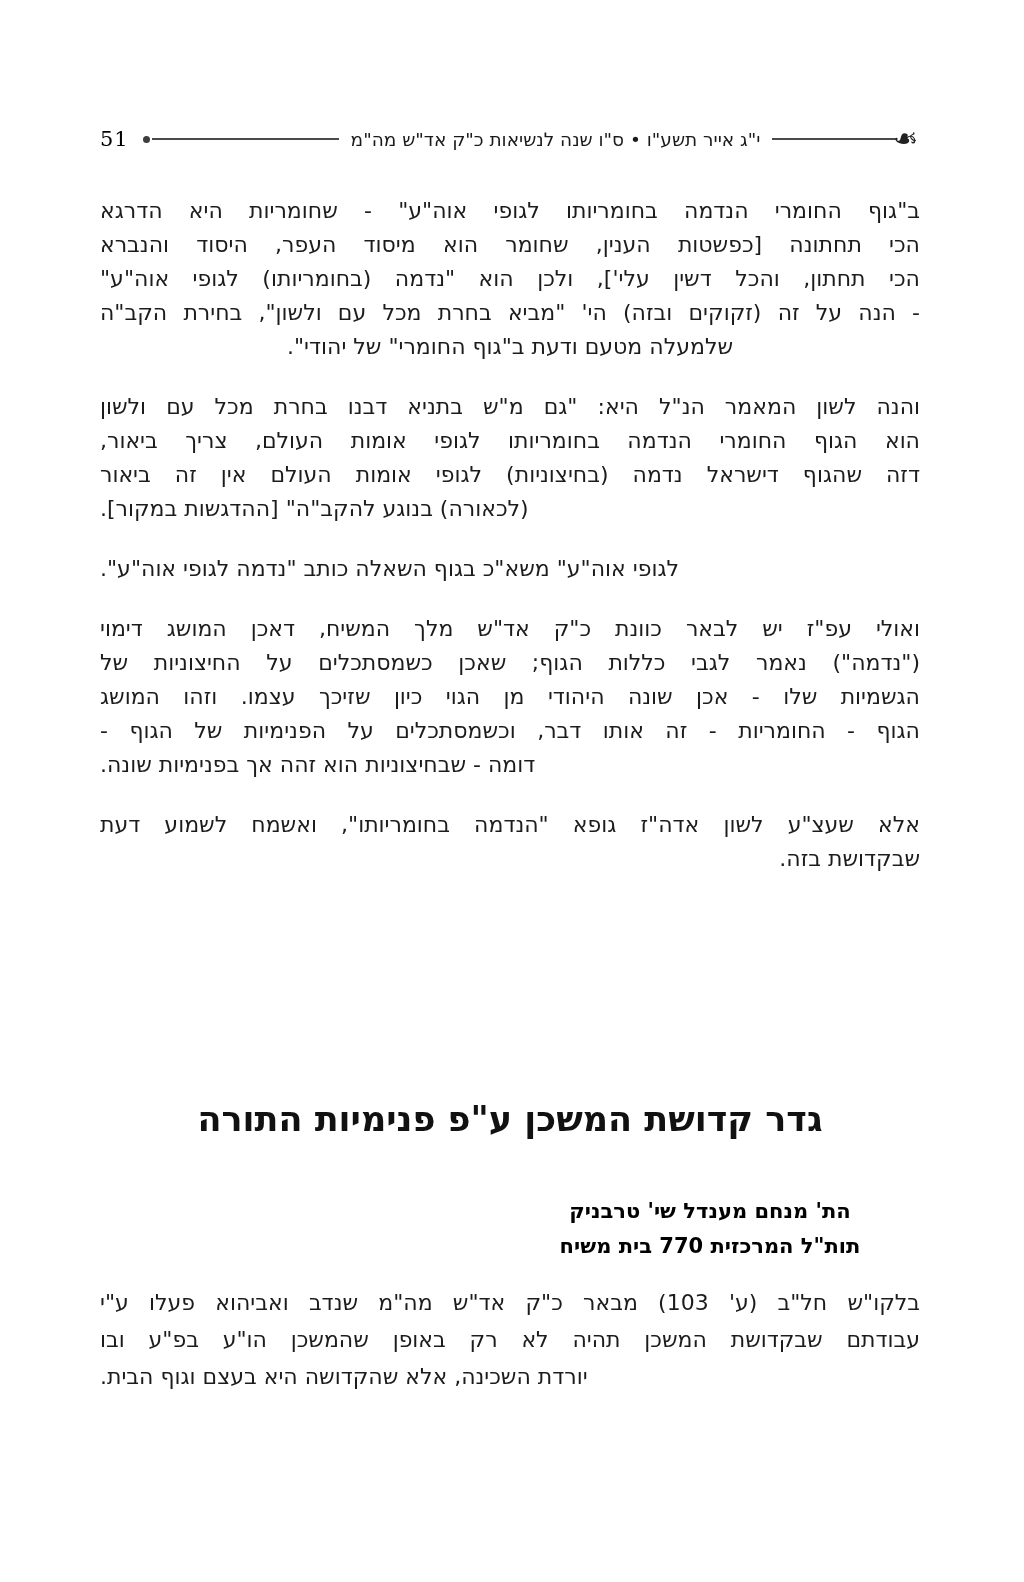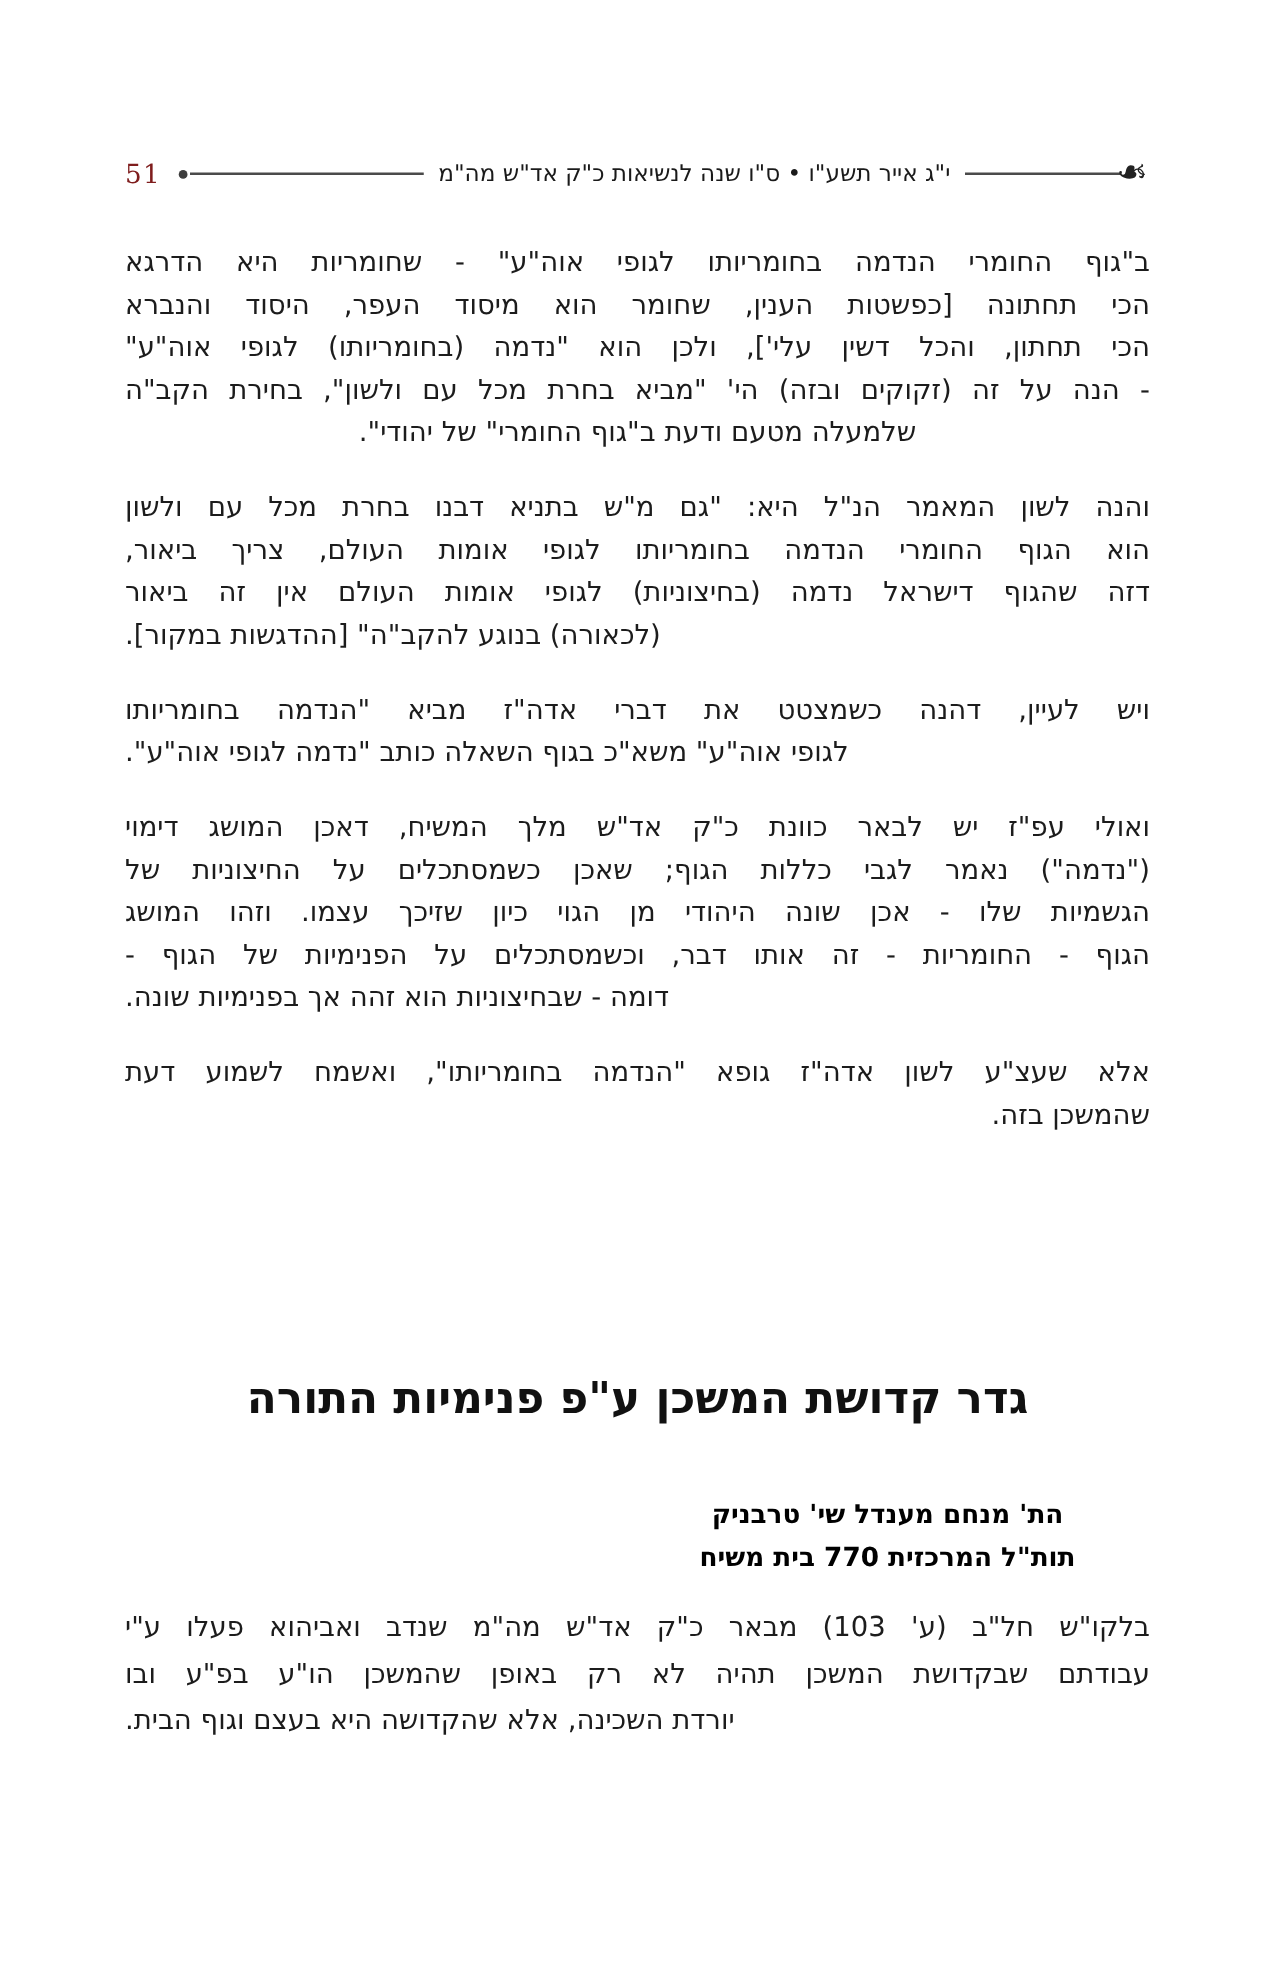--- a/index.html
+++ b/index.html
@@ -8,21 +8,21 @@
     font-family:"DejaVu Sans",sans-serif;color:#1c1c1c;overflow:hidden;
   }
   .page{position:absolute;inset:0;background:#ffffff;}
 
   
   .header-strip{
     position:absolute;top:122px;left:100px;right:106px;height:34px;
     display:flex;align-items:center;
   }
   .page-number{
-    font-family:"DejaVu Serif",serif;font-size:21px;color:#7f1d1d;
+    font-family:"DejaVu Serif",serif;font-size:21px;color:#000000;
     margin-right:14px;letter-spacing:1px;
   }
   .header-dot{width:7px;height:7px;border-radius:50%;background:#3d3d3d;margin-right:2px;}
   .header-rule{height:2px;background:#4a4a4a;}
   .rule-left{flex:1.5;}
   .rule-right{flex:1;}
   .header-title{
     direction:rtl;font-size:18.5px;color:#1a1a1a;padding:0 12px;white-space:nowrap;
   }
   .flourish{
@@ -81,33 +81,32 @@
         <div dir="rtl" class="line">- הנה על זה (זקוקים ובזה) הי' "מביא בחרת מכל עם ולשון", בחירת הקב"ה</div>
         <div dir="rtl" class="line last center">שלמעלה מטעם ודעת ב"גוף החומרי" של יהודי".</div>
       </div>
       <div class="para">
         <div dir="rtl" class="line">והנה לשון המאמר הנ"ל היא: "גם מ"ש בתניא דבנו בחרת מכל עם ולשון</div>
         <div dir="rtl" class="line">הוא הגוף החומרי הנדמה בחומריותו לגופי אומות העולם, צריך ביאור,</div>
         <div dir="rtl" class="line">דזה שהגוף דישראל נדמה (בחיצוניות) לגופי אומות העולם אין זה ביאור</div>
         <div dir="rtl" class="line last left">(לכאורה) בנוגע להקב"ה" [ההדגשות במקור].</div>
       </div>
       <div class="para">
-        <div dir="rtl" class="line">ויש לעיין, דהנה כשמצטט את דברי אדה"ז מביא "הנדמה בחומריותו</div>
         <div dir="rtl" class="line last left">לגופי אוה"ע" משא"כ בגוף השאלה כותב "נדמה לגופי אוה"ע".</div>
       </div>
       <div class="para">
         <div dir="rtl" class="line">ואולי עפ"ז יש לבאר כוונת כ"ק אד"ש מלך המשיח, דאכן המושג דימוי</div>
         <div dir="rtl" class="line">("נדמה") נאמר לגבי כללות הגוף; שאכן כשמסתכלים על החיצוניות של</div>
         <div dir="rtl" class="line">הגשמיות שלו - אכן שונה היהודי מן הגוי כיון שזיכך עצמו. וזהו המושג</div>
         <div dir="rtl" class="line">הגוף - החומריות - זה אותו דבר, וכשמסתכלים על הפנימיות של הגוף -</div>
         <div dir="rtl" class="line last left">דומה - שבחיצוניות הוא זהה אך בפנימיות שונה.</div>
       </div>
       <div class="para">
         <div dir="rtl" class="line">אלא שעצ"ע לשון אדה"ז גופא "הנדמה בחומריותו", ואשמח לשמוע דעת</div>
-        <div dir="rtl" class="line last right">שהמשכן בזה.</div>
+        <div dir="rtl" class="line last right">שבקדושת בזה.</div>
       </div>
     </div>
 
   <div class="article-2">
     <h1 class="section-title">גדר קדושת המשכן ע"פ פנימיות התורה</h1>
     <div class="author-wrap">
       <div class="author-block author-inner">
         <div>הת' מנחם מענדל שי' טרבניק</div>
         <div>תות"ל המרכזית 770 בית משיח</div>
       </div>

